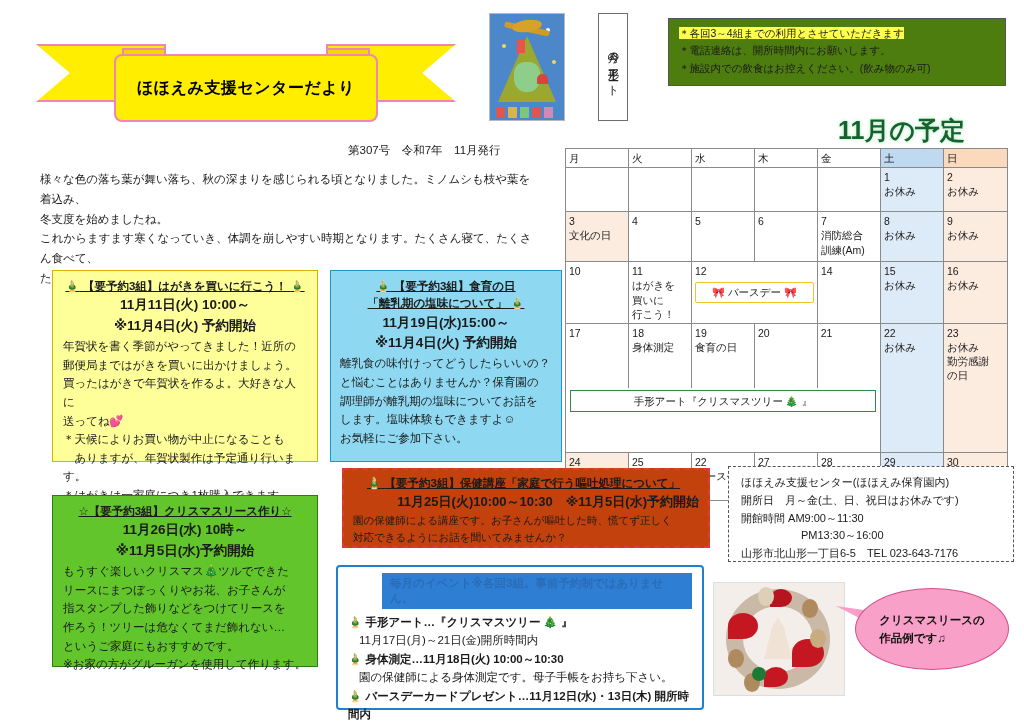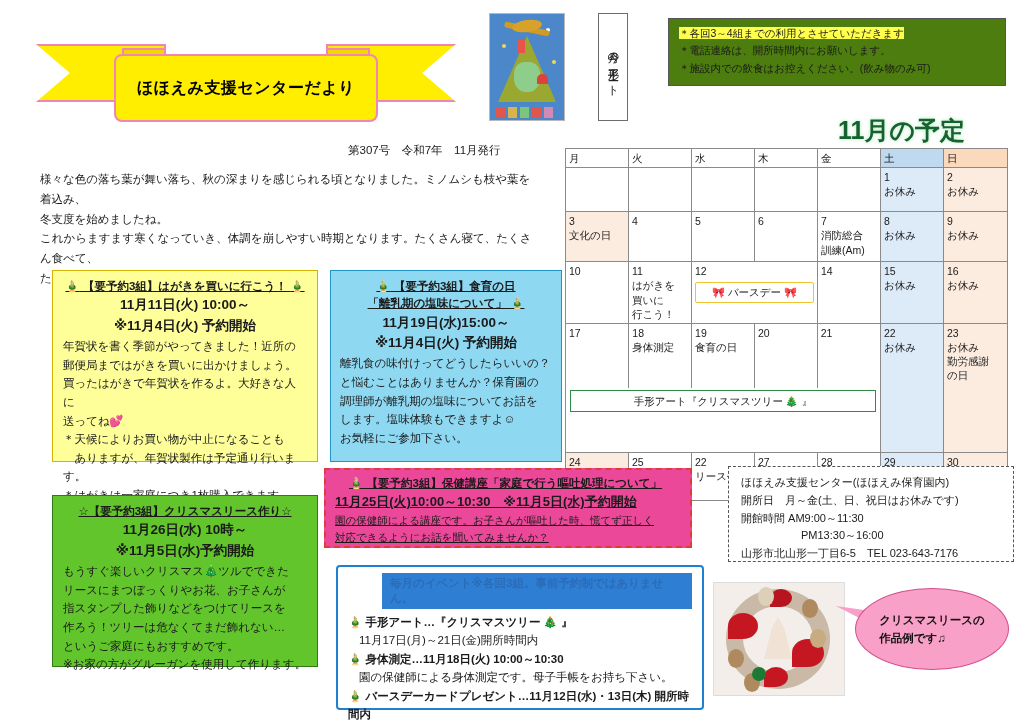--- a/index.html
+++ b/index.html
@@ -142,25 +142,25 @@
   }
   .box-food{
     left:330px;top:270px;width:232px;height:192px;
     background:#8fd8f2;border:1.5px solid #2196c9;padding:7px 9px;
   }
   .box-wreath{
     left:52px;top:495px;width:266px;height:172px;
     background:#62c52c;border:1.5px solid #2f7a14;padding:7px 10px;
   }
   .box-health{
-    left:324px;top:468px;width:368px;height:80px;
-    background:#ec4899;border:2px dashed #e03a3a;padding:5px 9px;text-decoration:underline;
+    left:342px;top:468px;width:368px;height:80px;
+    background:#c2410c;border:2px dashed #e03a3a;padding:5px 9px;
   }
   .box-health .hd{font-size:11.5px;}
-  .box-health .when{font-size:13px;text-align:left;}
+  .box-health .when{font-size:13px;text-align:right;}
   .box-health .body{font-size:10.5px;line-height:1.6;}
 
   .box-monthly{
     left:336px;top:565px;width:368px;height:145px;
     background:#fff;border:2px solid #1f7fd0;border-radius:4px;padding:6px 10px;
   }
   .monthly-title{
     background:#2e7fd4;color:#2b6cb8;font-weight:bold;font-size:11.5px;
     padding:3px 8px;display:inline-block;margin:0 0 4px 34px;
   }

